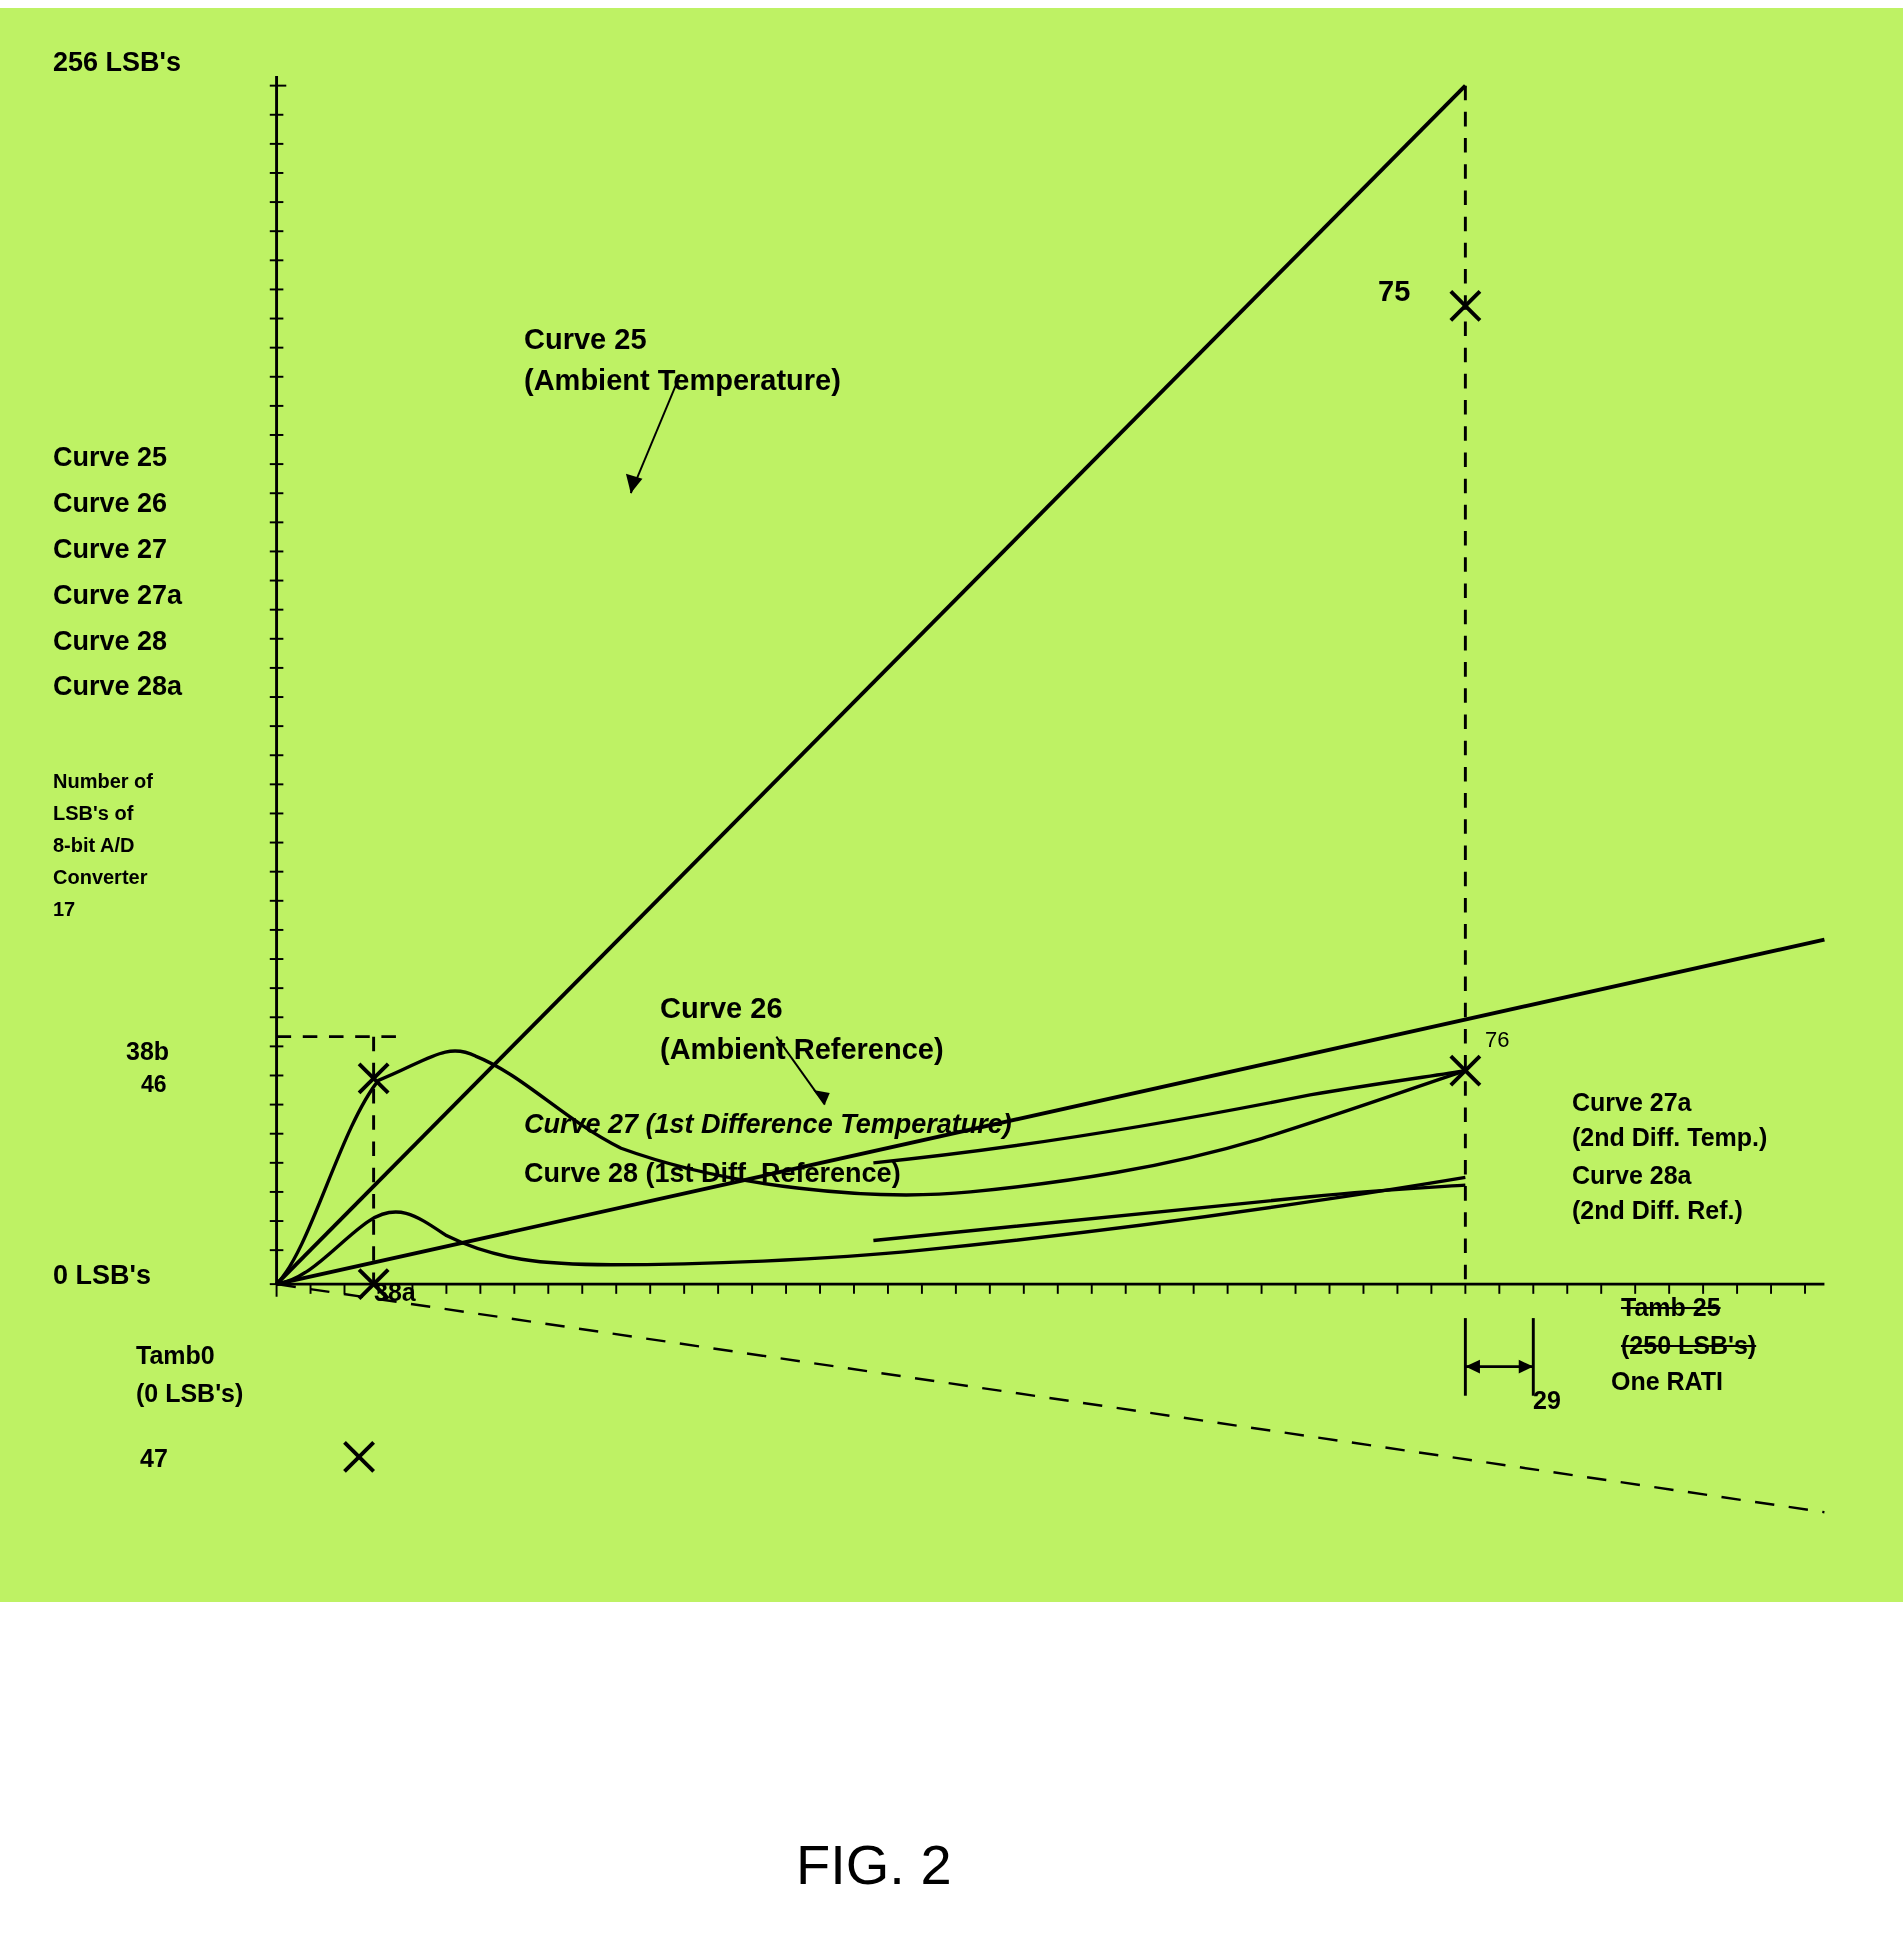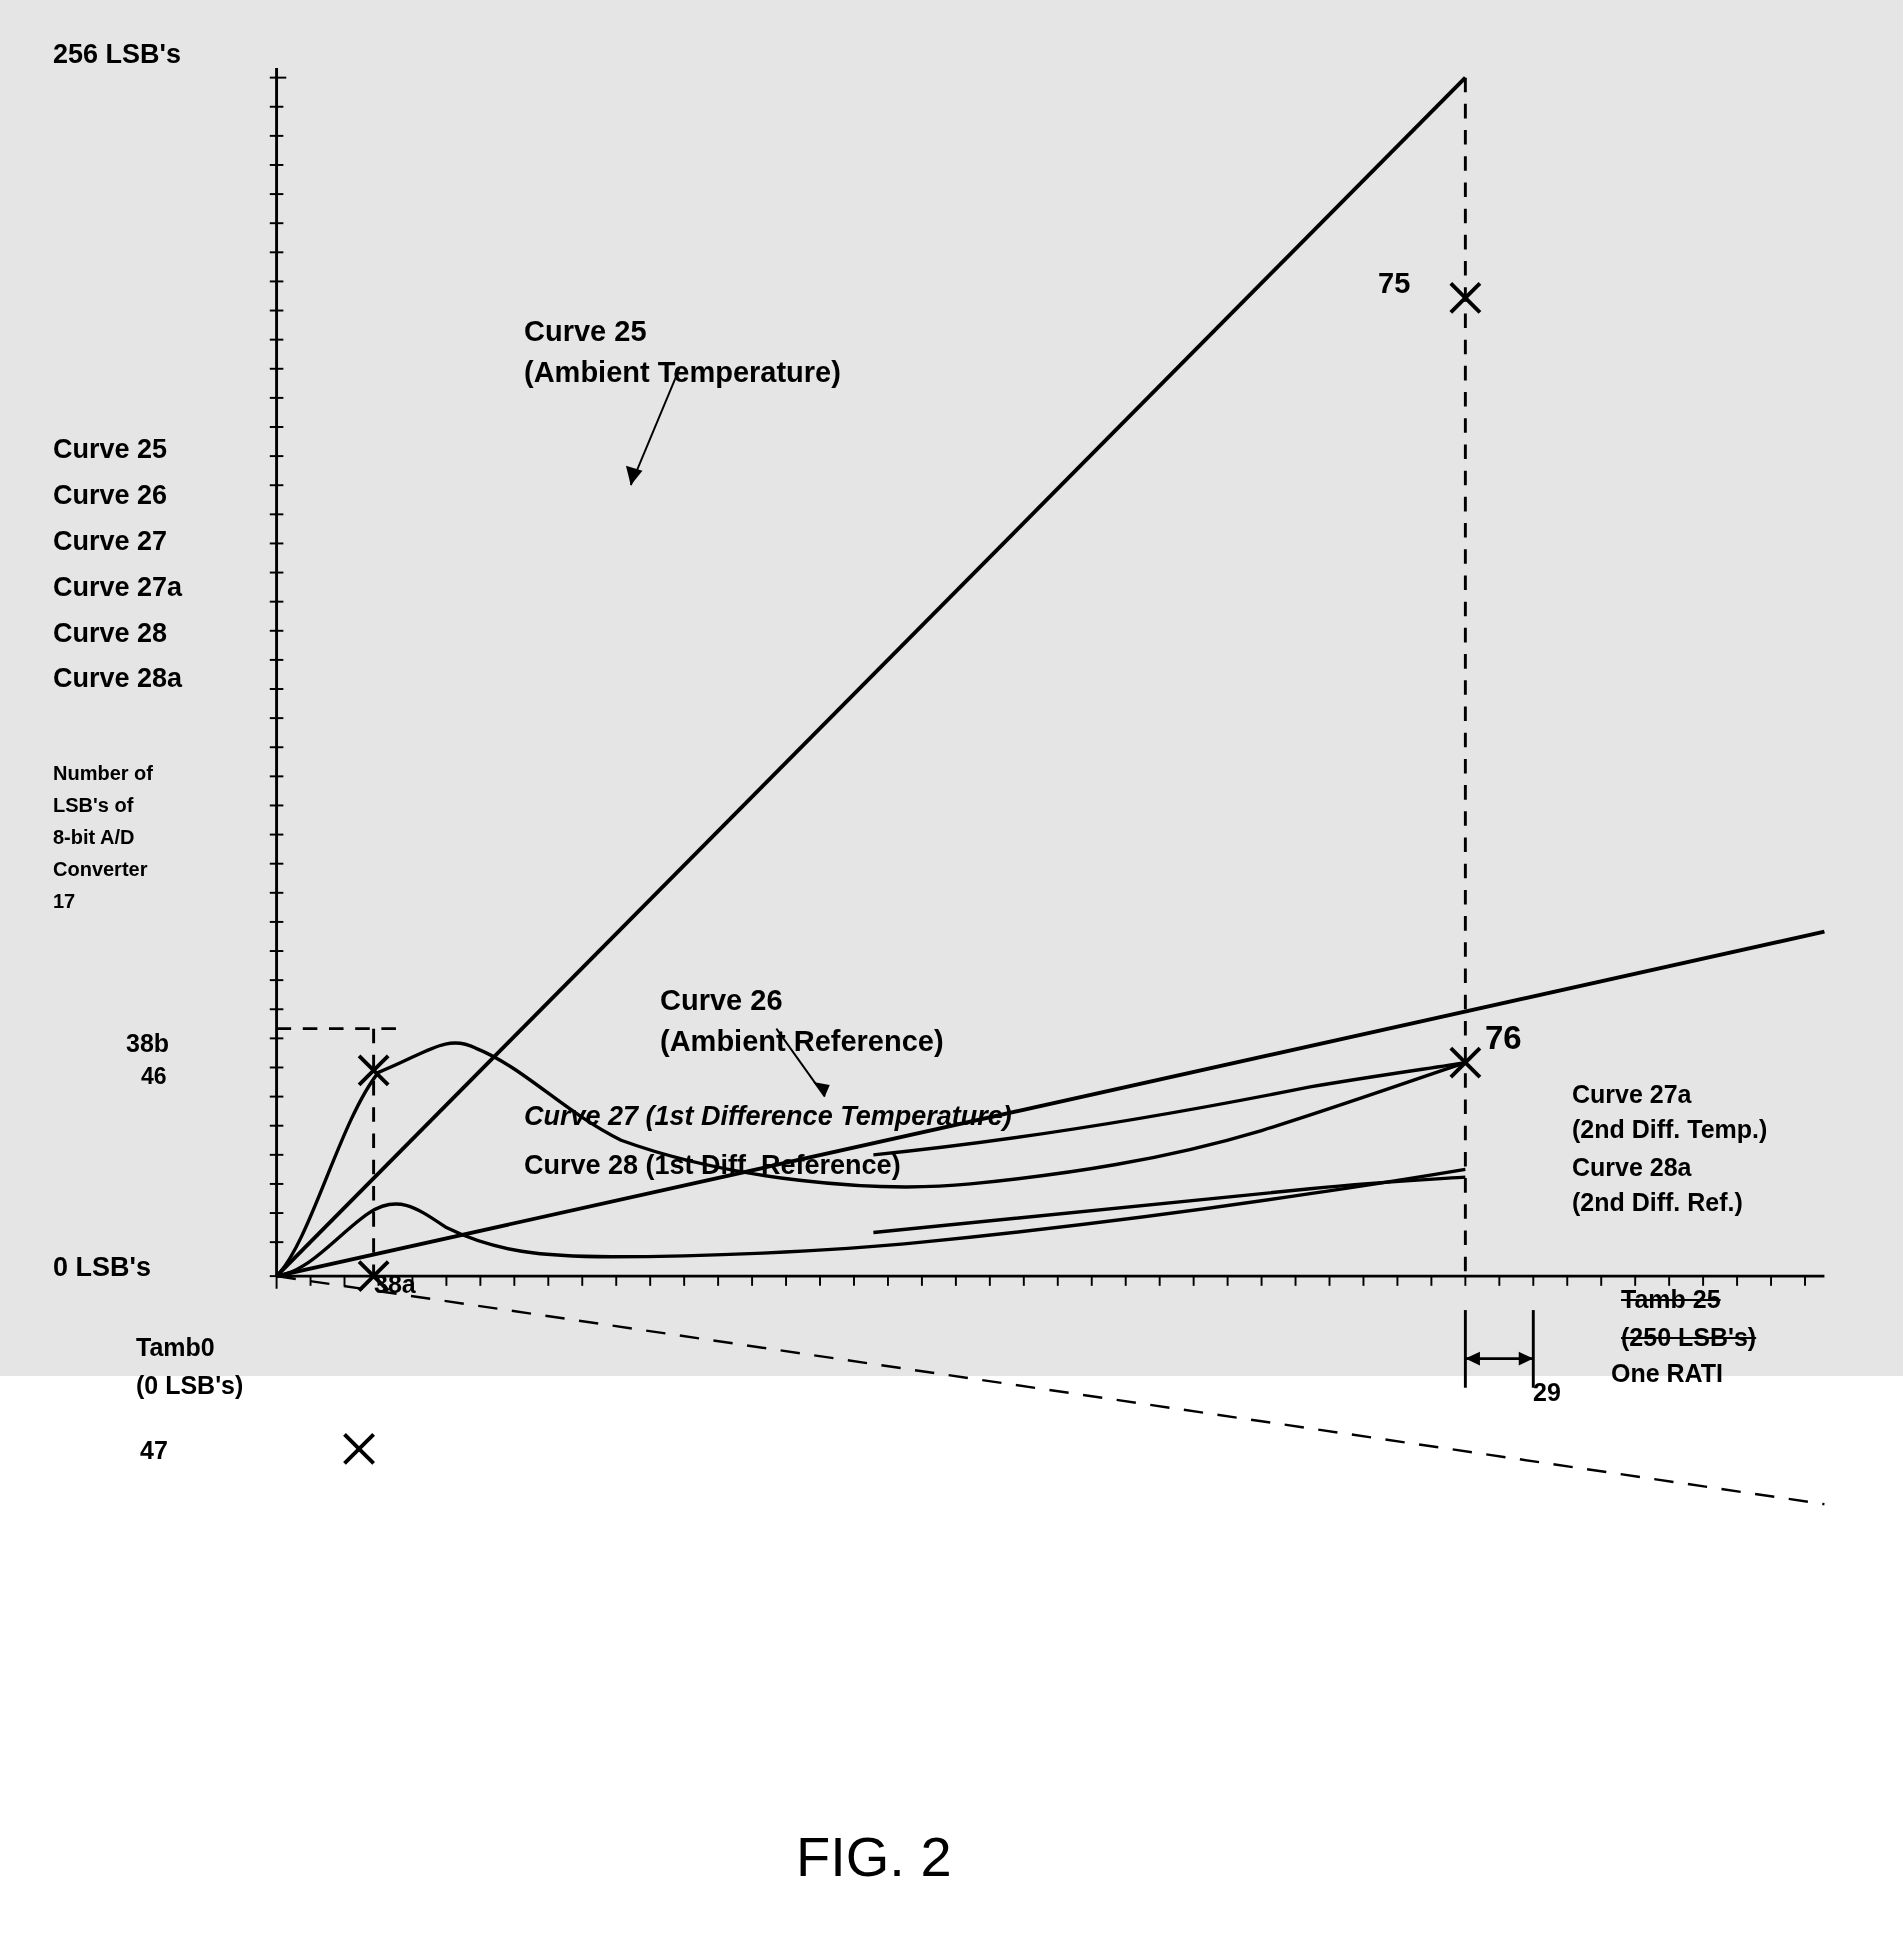--- a/index.html
+++ b/index.html
@@ -7,23 +7,24 @@
       background: #fff;
       font-family: Arial, sans-serif;
       width: 1904px;
       height: 1946px;
       position: relative;
       overflow: hidden;
     }
 
     .page-container {
       width: 1904px;
-      height: 1376px;
+      height: 1594px;
       position: relative;
-      background: #e5e5e5;
+      background: #bef264;
+      margin-top: 8px;
     }
 
     
     .y-axis-top-label {
       position: absolute;
       top: 39px;
       left: 53px;
       font-size: 27px;
       font-weight: bold;
       color: #000;
@@ -120,22 +121,22 @@
       font-size: 29px;
       font-weight: bold;
       color: #000;
     }
 
     
     .label-76 {
       position: absolute;
       top: 1019px;
       left: 1485px;
-      font-size: 33px;
-      font-weight: bold;
+      font-size: 22px;
+      font-weight: normal;
       color: #000;
     }
 
     
     .label-29 {
       position: absolute;
       top: 1378px;
       left: 1533px;
       font-size: 25px;
       font-weight: bold;

